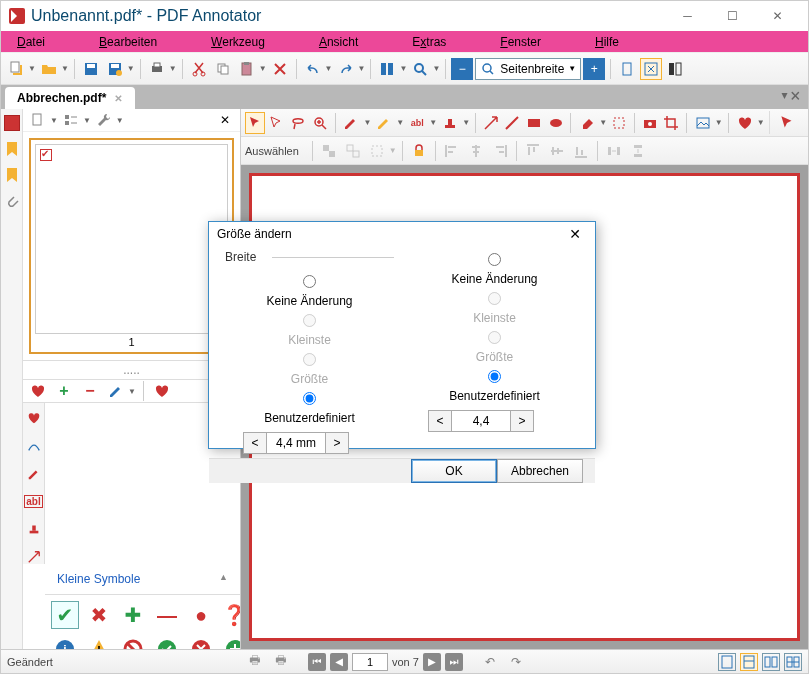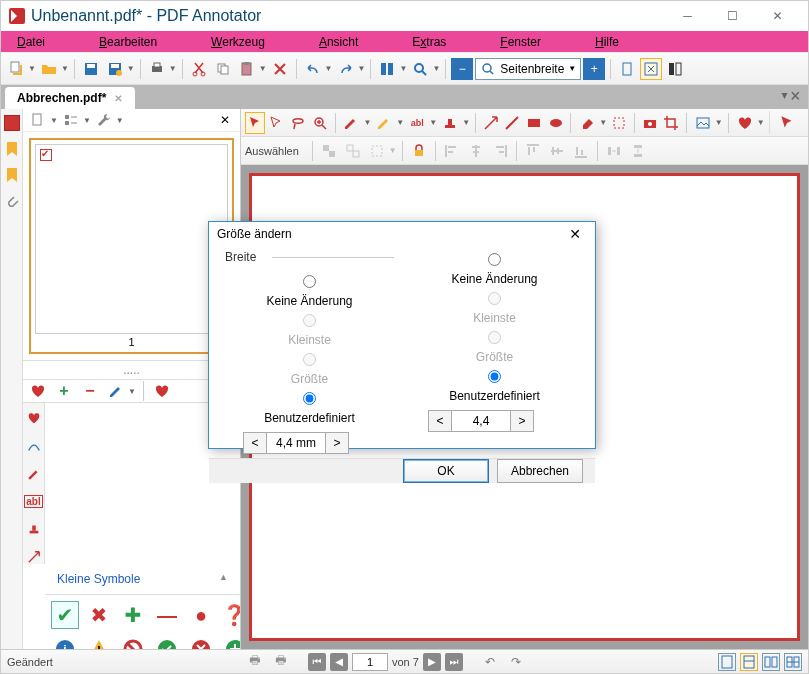--- a/index.html
+++ b/index.html
@@ -80,21 +80,21 @@
 .dialog-body { flex: 1; padding: 4px 16px; display: flex; gap: 16px; }
 .dlg-col { flex: 1; }
 .dlg-legend { font-size: 11px; color: #333; display: flex; align-items: center; gap: 16px; margin-bottom: 8px;}
 .dlg-legend .line { flex: 1; border-top: 1px solid #ccc; }
 .dlg-radio { display: flex; align-items: center; gap: 6px; padding: 3px 10px; font-size: 12px; flex-direction: column;}
 .dlg-radio.disabled { color: #aaa; }
 .dlg-radio input { margin: 0; }
 .dlg-spin { display: flex; align-items: center; margin: 4px 0 0 18px; }
 .dlg-spin button { width: 24px; height: 22px; border: 1px solid #aaa; background: #f4f4f4; cursor: pointer; }
 .dlg-spin input { width: 58px; height: 22px; border: 1px solid #aaa; border-left: none; border-right: none; text-align: center; font-size: 12px; }
-.dialog-footer { height: 40px; background: #f0f0f0; border-top: 1px solid #ddd; display: flex; align-items: center; justify-content: flex-end; gap: 8px; padding: 0 12px; }
+.dialog-footer { height: 40px; background: #f0f0f0; border-top: 1px solid #ddd; display: flex; align-items: center; justify-content: flex-end; padding: 0 12px; }
 .dlg-btn { width: 86px; height: 24px; border: 1px solid #aaa; background: linear-gradient(#fff,#eee); cursor: pointer; font-size: 12px;}
 .dlg-btn.primary { border: 1px solid #2a72b5; box-shadow: 0 0 0 1px #7ab5e5 inset;}
 
 
 .i { width: 16px; height: 16px; display: inline-block; }
 svg { display: block; }
 </style>
 </head>
 <body>
 

